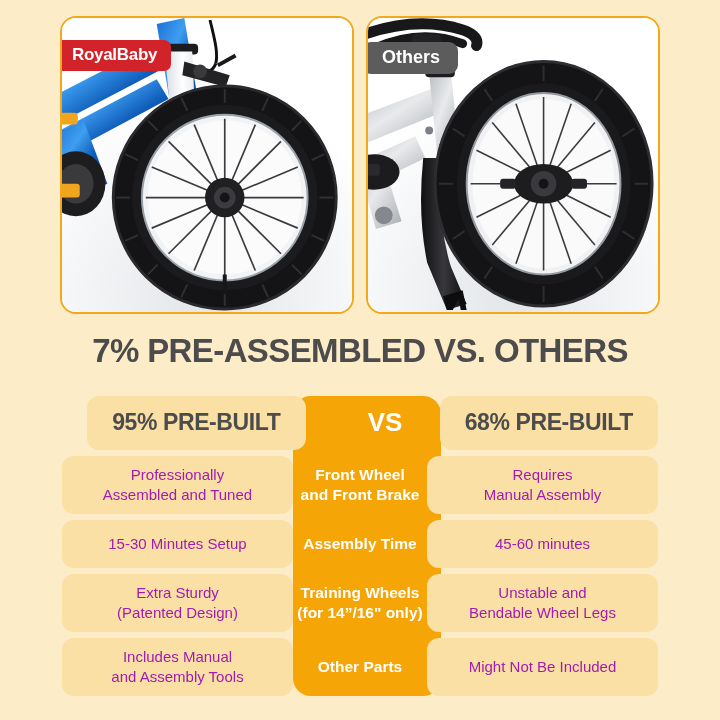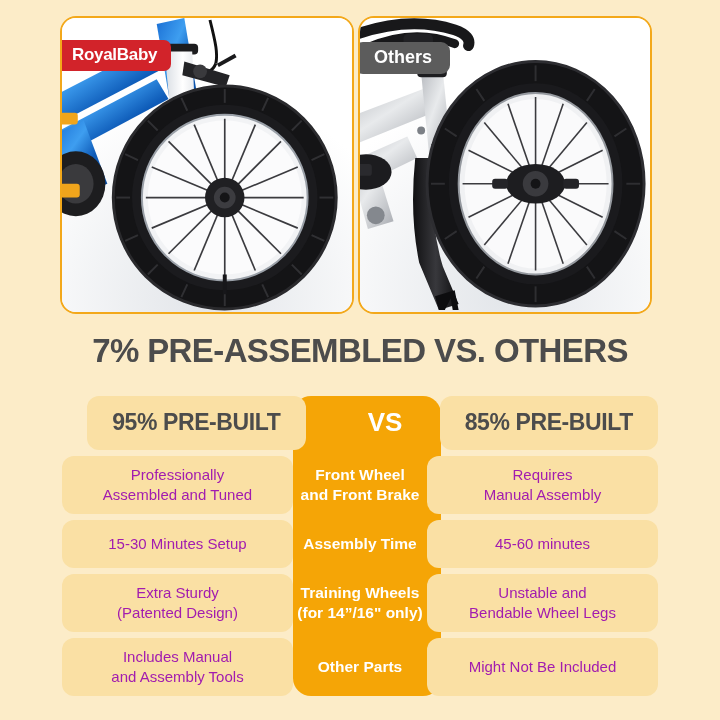--- a/index.html
+++ b/index.html
@@ -14,21 +14,21 @@
   }
 
   
   .photo-row {
     position: absolute;
     left: 60px;
     top: 16px;
     width: 600px;
     height: 298px;
     display: flex;
-    gap: 4px;
+    gap: 12px;
     align-items: flex-end;
   }
   .photo-frame {
     position: relative;
     width: 294px;
     height: 298px;
     background: #ffffff;
     border: 2px solid #f3a81a;
     border-radius: 16px;
     overflow: hidden;
@@ -350,21 +350,21 @@
 <h1 class="heading">7% PRE-ASSEMBLED VS. OTHERS</h1>
 
 <div class="table">
   <div class="center-band"></div>
 
   <div class="rows">
 
     <div class="row row-head h-head">
       <div class="cell">95% PRE-BUILT</div>
       <div class="cell-center">VS</div>
-      <div class="cell right">85% PRE-BUILT</div>
+      <div class="cell right">68% PRE-BUILT</div>
     </div>
 
     <div class="row h-2">
       <div class="cell">Professionally<br>Assembled and Tuned</div>
       <div class="cell-center">Front Wheel<br>and Front Brake</div>
       <div class="cell right">Requires<br>Manual Assembly</div>
     </div>
 
     <div class="row h-1">
       <div class="cell">15-30 Minutes Setup</div>

